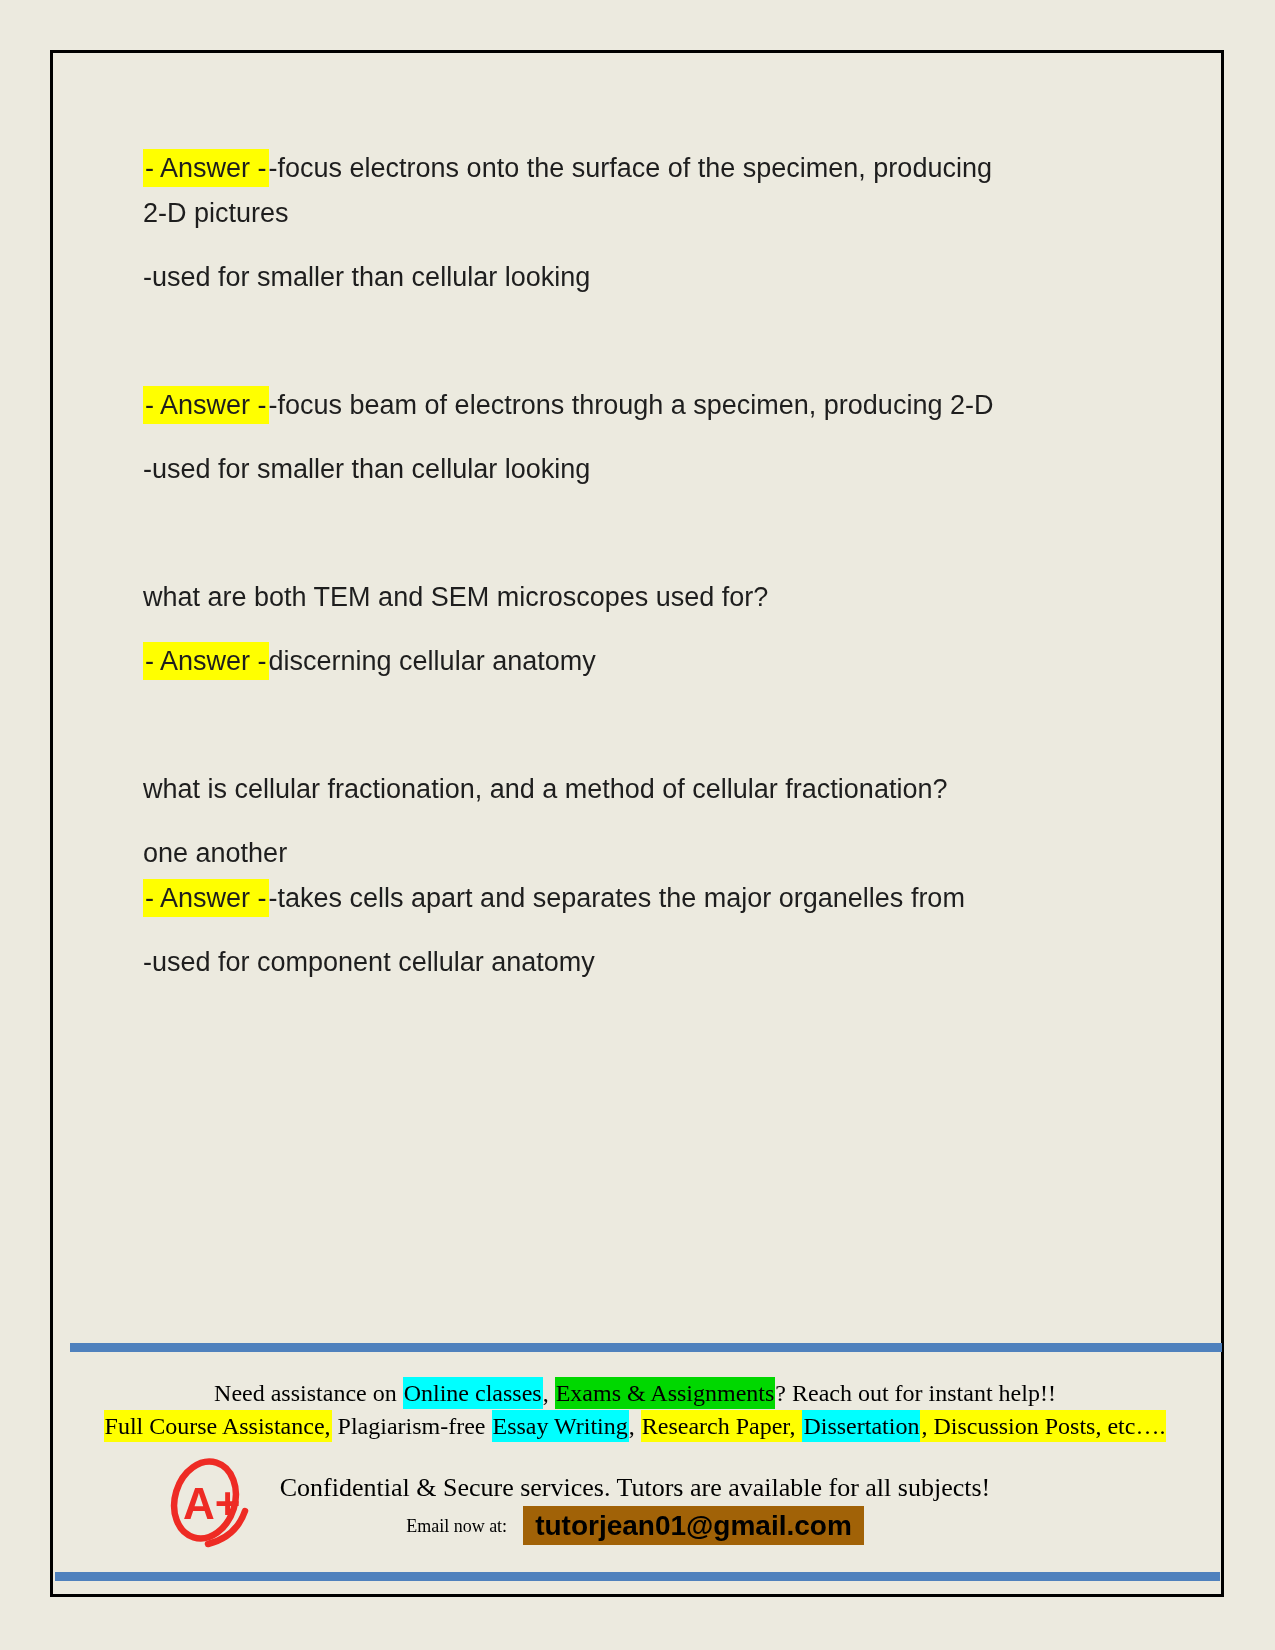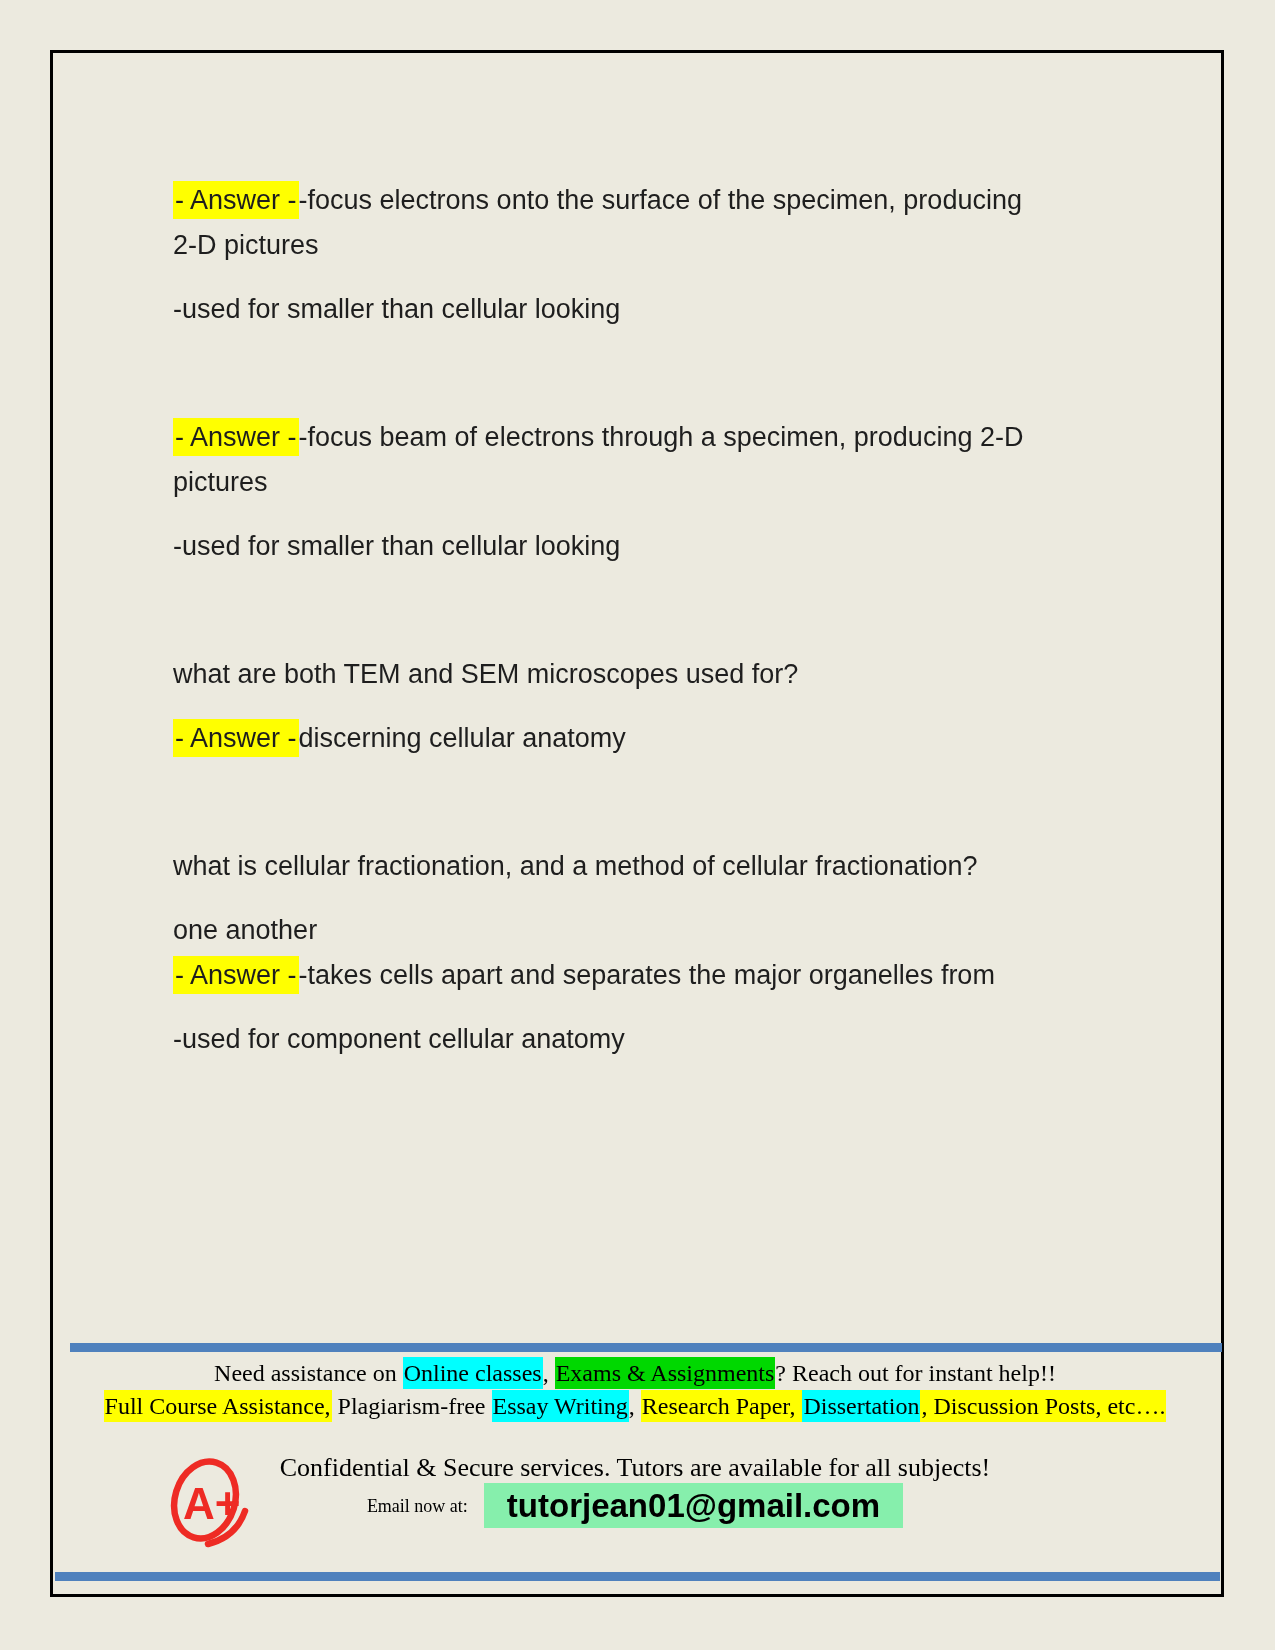--- a/index.html
+++ b/index.html
@@ -15,22 +15,21 @@
     position:absolute;
     left:50px;top:50px;
     width:1168px;height:1541px;
     border:3px solid #000;
     background:#ECEADF;
   }
   
   .doc-body{
     position:absolute;
     left:0;top:0;right:0;
-    padding:93px 60px 0 120px;
-    margin-top:32px;
+    padding:93px 60px 0 90px;
   }
   .para{margin:0 0 19px 0;}
   .tline{
     font-size:27px;
     line-height:45px;
     white-space:nowrap;
   }
   .spacer{height:64px;}
   .hl{padding:4px 2px;}
   .hl-yellow{background:#FFFF00;}
@@ -46,38 +45,39 @@
   .divider-bottom{top:1519px;left:2px;width:1165px;}
   .f-line{
     position:absolute;
     left:0;right:4px;
     text-align:center;
     font-family:"Liberation Serif", serif;
     font-size:24px;
     line-height:30px;
     color:#000;
     white-space:nowrap;
+    margin-top:20px;
   }
   .f-line .hl{padding:3px 1px;}
   #footer-line1{top:1305px;}
   #footer-line2{top:1338px;}
   #footer-line3{top:1400px;font-size:26px;}
   #footer-line4{top:1436px;}
   .email-prefix{
     font-family:"Liberation Serif", serif;
     font-size:18px;
     margin-right:10px;
     vertical-align:middle;
   }
   .email{
     font-family:"Liberation Sans", sans-serif;
     font-weight:bold;
-    font-size:33px;
-    background:#86efac;
-    padding:4px 23px;
+    font-size:28px;
+    background:#a16207;
+    padding:4px 12px;
     vertical-align:middle;
   }
   .logo-wrap{
     position:absolute;
     left:113px;top:1400px;
     width:84px;height:100px;
   }
 </style>
 </head>
 <body>
@@ -88,21 +88,20 @@
       <div class="para">
         <div class="tline"><span class="hl hl-yellow">- Answer -</span><span>-focus electrons onto the surface of the specimen, producing</span></div>
         <div class="tline"><span>2-D pictures</span></div>
       </div>
       <div class="para">
         <div class="tline"><span>-used for smaller than cellular looking</span></div>
       </div>
       <div class="spacer"></div>
       <div class="para">
         <div class="tline"><span class="hl hl-yellow">- Answer -</span><span>-focus beam of electrons through a specimen, producing 2-D</span></div>
-        <div class="tline"><span>pictures</span></div>
       </div>
       <div class="para">
         <div class="tline"><span>-used for smaller than cellular looking</span></div>
       </div>
       <div class="spacer"></div>
       <div class="para">
         <div class="tline"><span>what are both TEM and SEM microscopes used for?</span></div>
       </div>
       <div class="para">
         <div class="tline"><span class="hl hl-yellow">- Answer -</span><span>discerning cellular anatomy</span></div>

